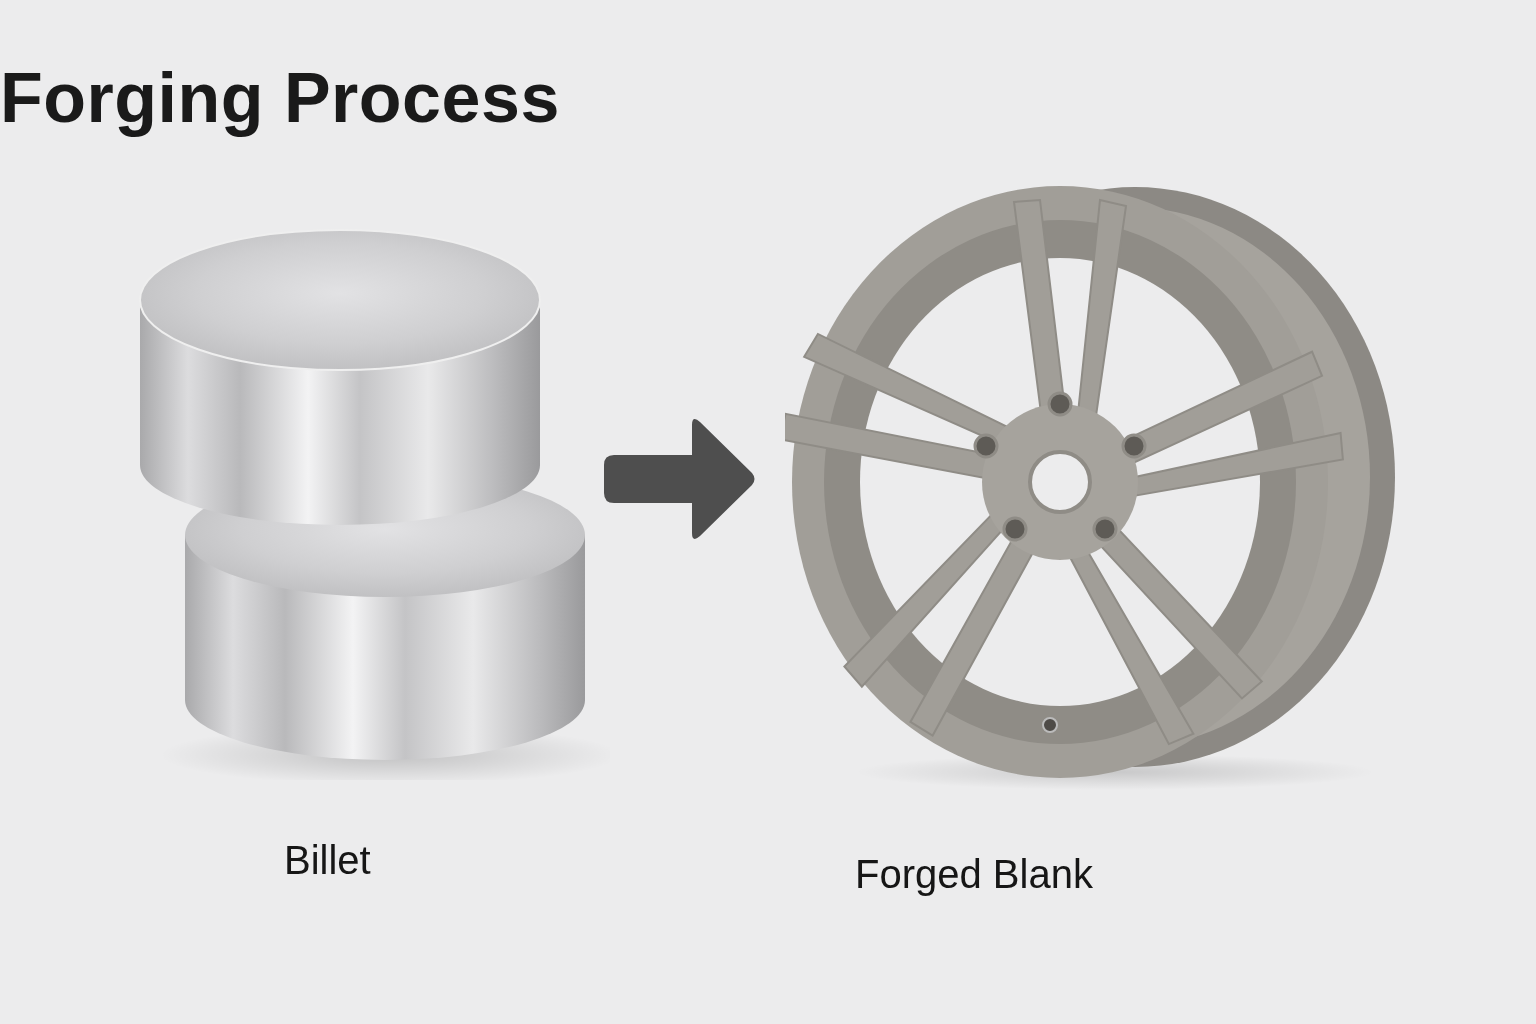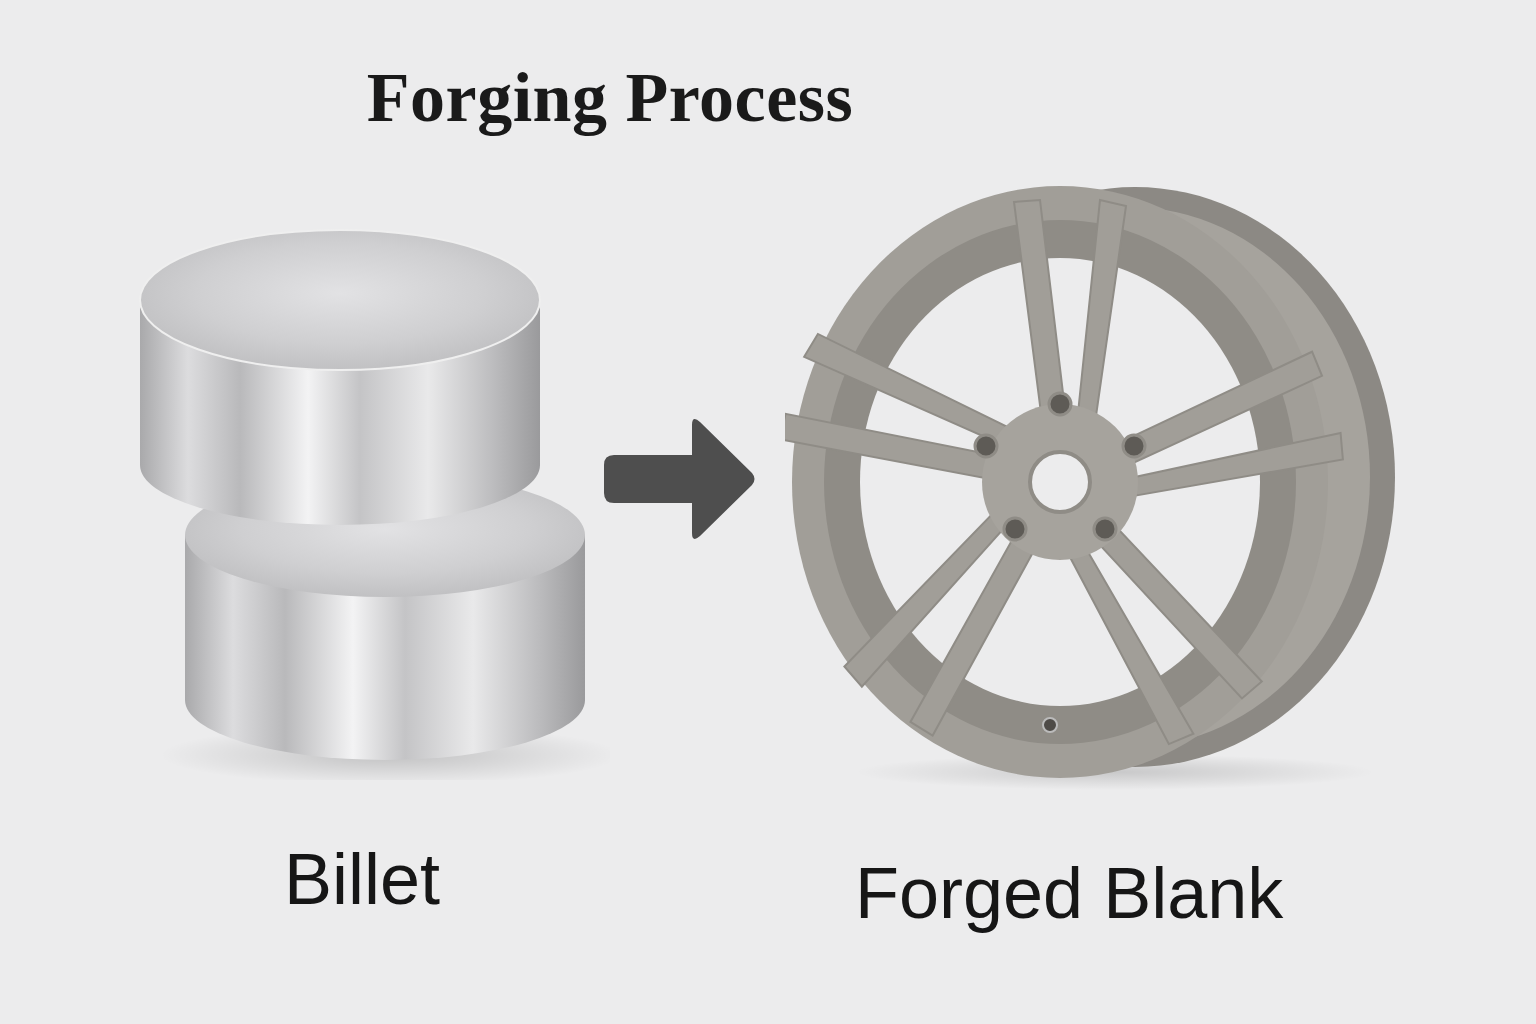--- a/index.html
+++ b/index.html
@@ -4,26 +4,25 @@
 <style>
   html, body { margin: 0; padding: 0; }
   body {
     width: 1536px; height: 1024px; overflow: hidden;
     background: #ececed;
     font-family: "Liberation Sans", sans-serif;
     position: relative;
   }
   .title {
     position: absolute; left: 0; width: 1220px; top: 58px;
-    text-align: center; font-size: 70px; font-weight: 700; color: #1a1a1a;
+    text-align: left; font-size: 70px; font-weight: 700; color: #1a1a1a;
     letter-spacing: 0.5px;
-    font-family: Liberation Serif, serif;
   }
   .label {
-    position: absolute; font-size: 72px; font-weight: 400; color: #161616;
+    position: absolute; font-size: 40px; font-weight: 400; color: #161616;
     top: 838px;
   }
   .label.billet { left: 284px; }
   .label.blank { left: 855px; margin-top: 14px; }
   .billet-wrap { position: absolute; left: 130px; top: 220px; width: 480px; height: 560px; }
   .arrow-wrap { position: absolute; left: 600px; top: 415px; width: 160px; height: 130px; }
   .wheel-wrap { position: absolute; left: 785px; top: 172px; width: 630px; height: 620px; }
   svg { display: block; }
 </style>
 </head>

